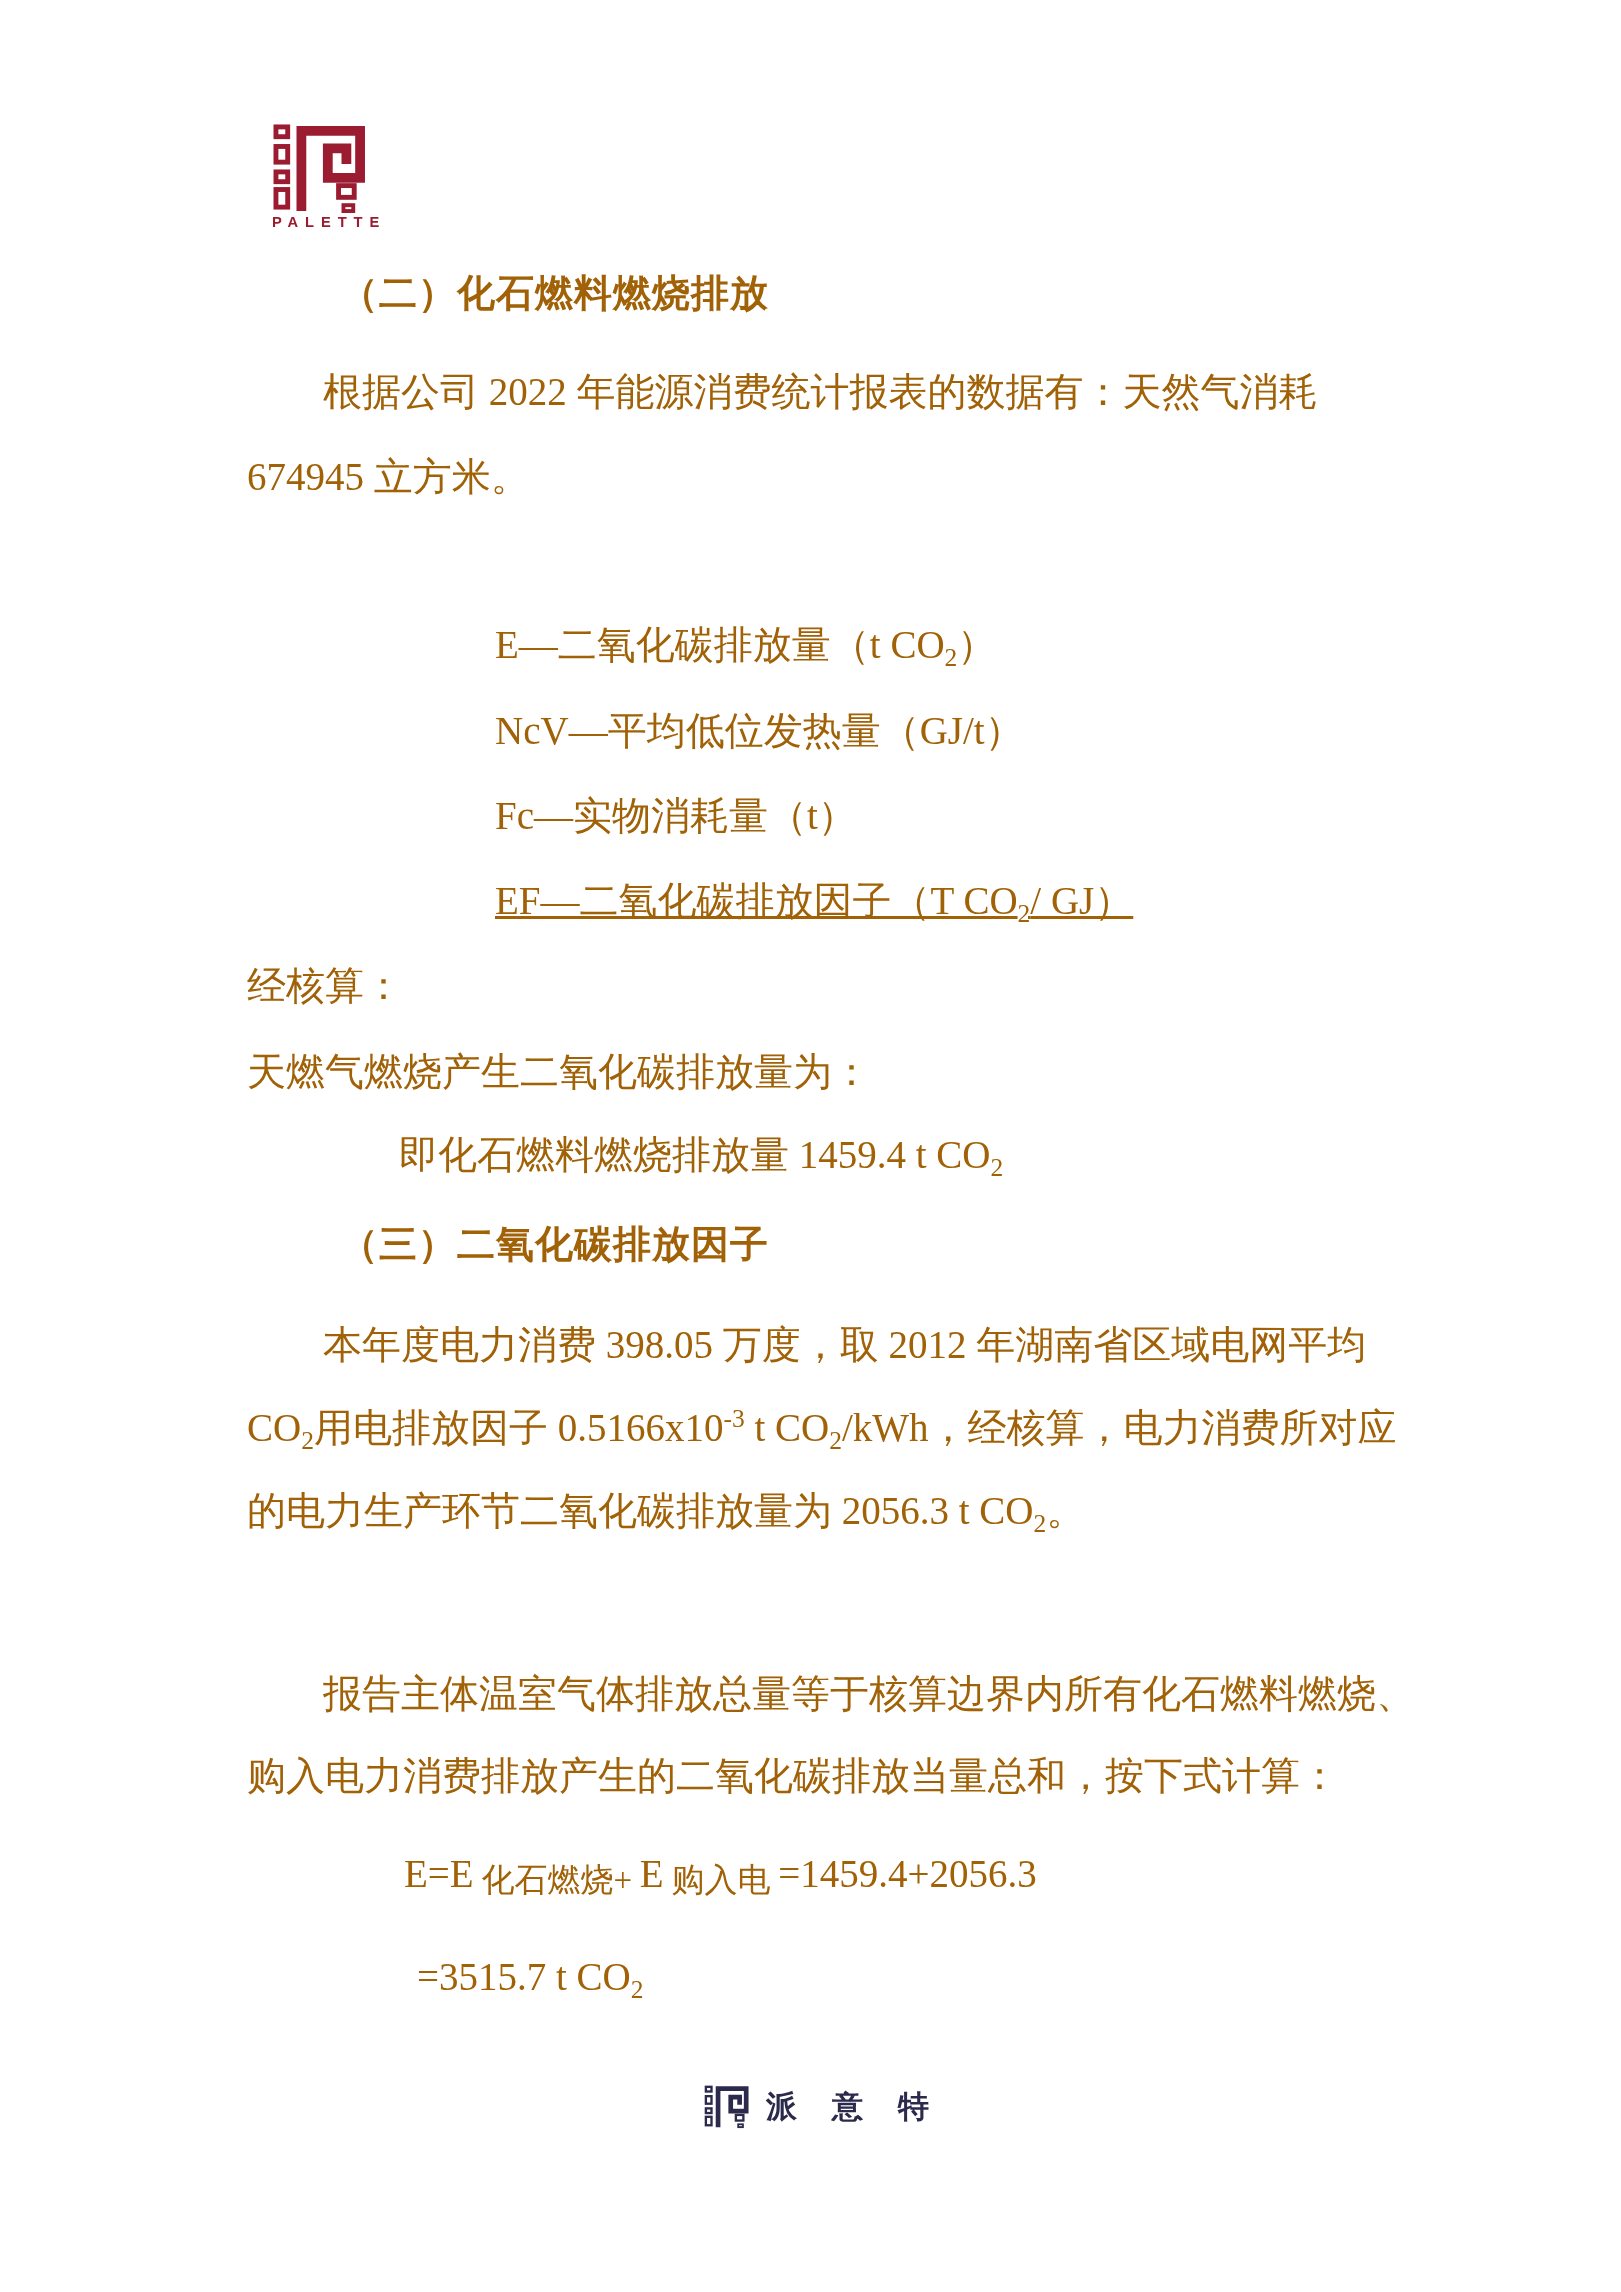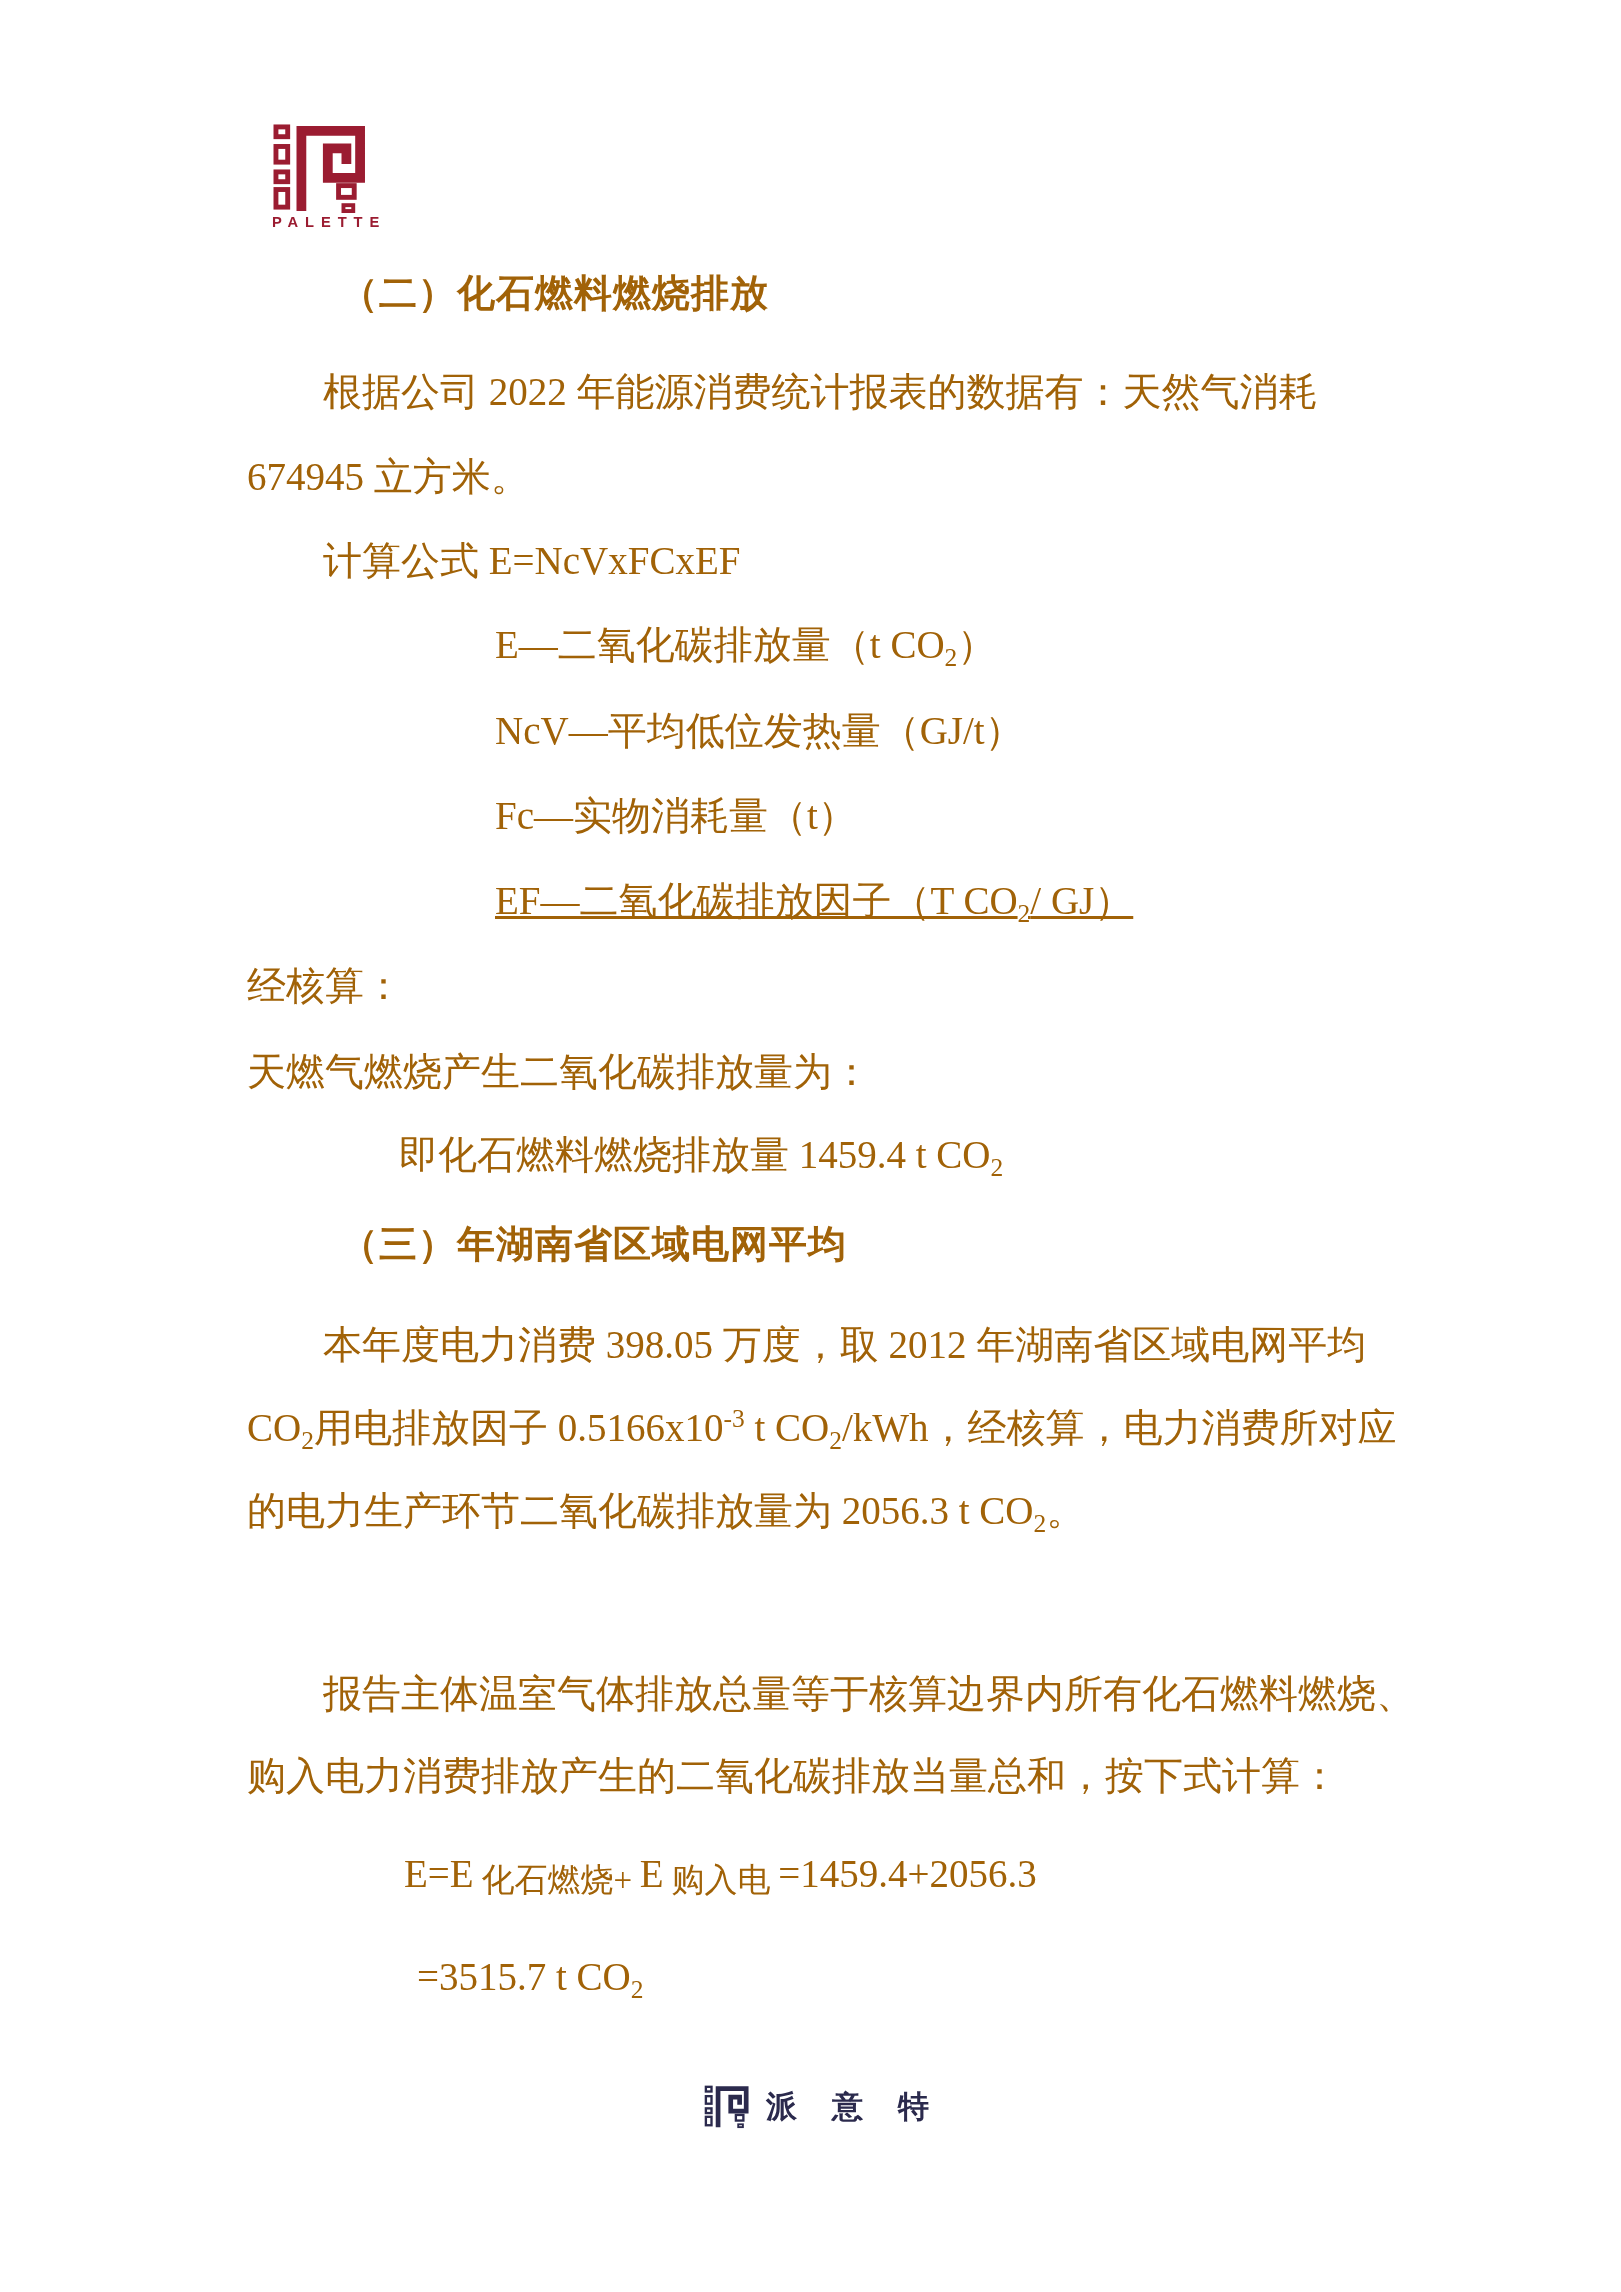--- a/index.html
+++ b/index.html
@@ -91,35 +91,34 @@
       <rect x="73" y="84" width="10" height="6" stroke-width="4"></rect>
     </g>
   </svg>
   <div class="brand-word">PALETTE</div>
 
   <div class="line h" style="left:340px;top:272px;">（二）化石燃料燃烧排放</div>
 
   <div class="line" style="left:323px;top:370px;">根据公司 2022 年能源消费统计报表的数据有：天然气消耗</div>
   <div class="line" style="left:247px;top:455px;">674945 立方米。</div>
 
-  <div class="line" style="left:323px;top:539px;">计算公式 E=NcVxFCxEF</div>
 
   <div class="line" style="left:495px;top:623px;"><span>E—二氧化碳排放量（t CO</span><span class="sb">2</span><span>）</span></div>
 
   <div class="line" style="left:495px;top:794px;">Fc—实物消耗量（t）</div>
   <div class="line" style="left:495px;top:709px;">NcV—平均低位发热量（GJ/t）</div>
 
   <div class="line" style="left:495px;top:879px;text-decoration:underline;"><span>EF—二氧化碳排放因子（T CO</span><span class="sb">2</span><span>/ GJ）</span></div>
 
   <div class="line" style="left:247px;top:964px;">经核算：</div>
   <div class="line" style="left:247px;top:1050px;">天燃气燃烧产生二氧化碳排放量为：</div>
 
   <div class="line" style="left:399px;top:1133px;"><span>即化石燃料燃烧排放量 1459.4 t CO</span><span class="sb">2</span></div>
 
-  <div class="line h" style="left:340px;top:1223px;">（三）年湖南省区域电网平均</div>
+  <div class="line h" style="left:340px;top:1223px;">（三）二氧化碳排放因子</div>
 
   <div class="line" style="left:323px;top:1323px;">本年度电力消费 398.05 万度，取 2012 年湖南省区域电网平均</div>
 
   <div class="line" style="left:247px;top:1406px;"><span>CO</span><span class="sb">2</span><span>用电排放因子 0.5166x10</span><span class="sp">-3</span><span> t CO</span><span class="sb">2</span><span>/kWh，经核算，电力消费所对应</span></div>
 
   <div class="line" style="left:247px;top:1489px;text-align:center;"><span>的电力生产环节二氧化碳排放量为 2056.3 t CO</span><span class="sb">2</span><span>。</span></div>
 
 
   <div class="line" style="left:323px;top:1672px;">报告主体温室气体排放总量等于核算边界内所有化石燃料燃烧、</div>
   <div class="line" style="left:247px;top:1754px;">购入电力消费排放产生的二氧化碳排放当量总和，按下式计算：</div>

